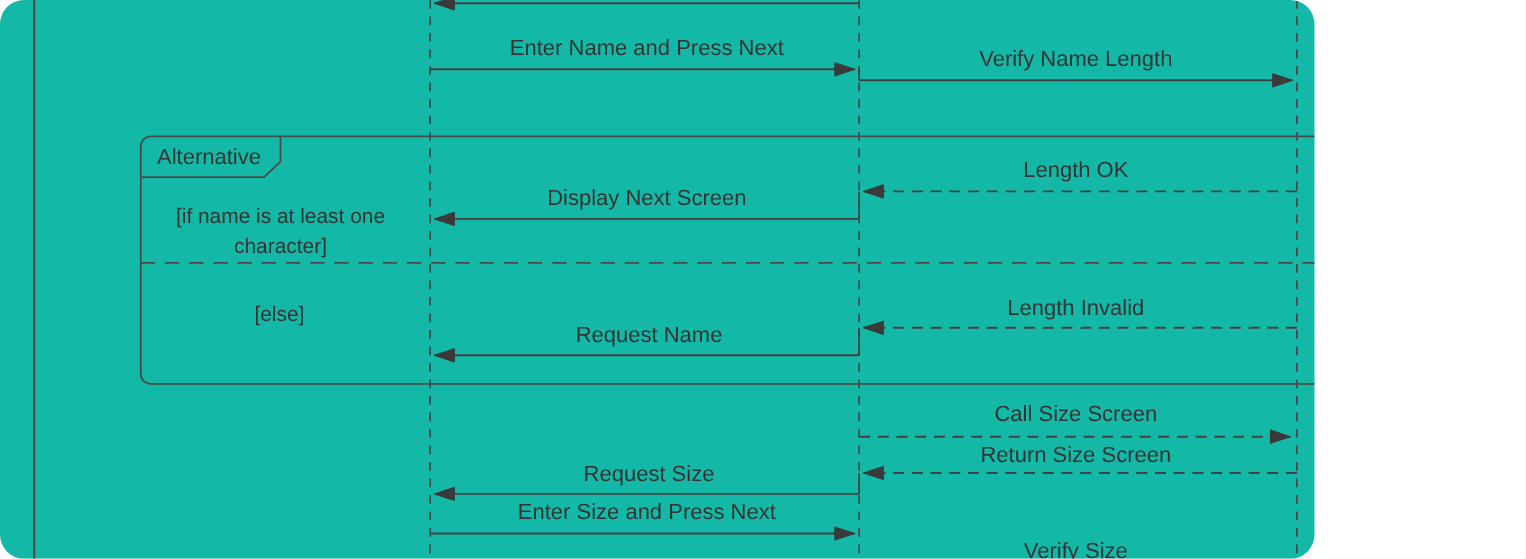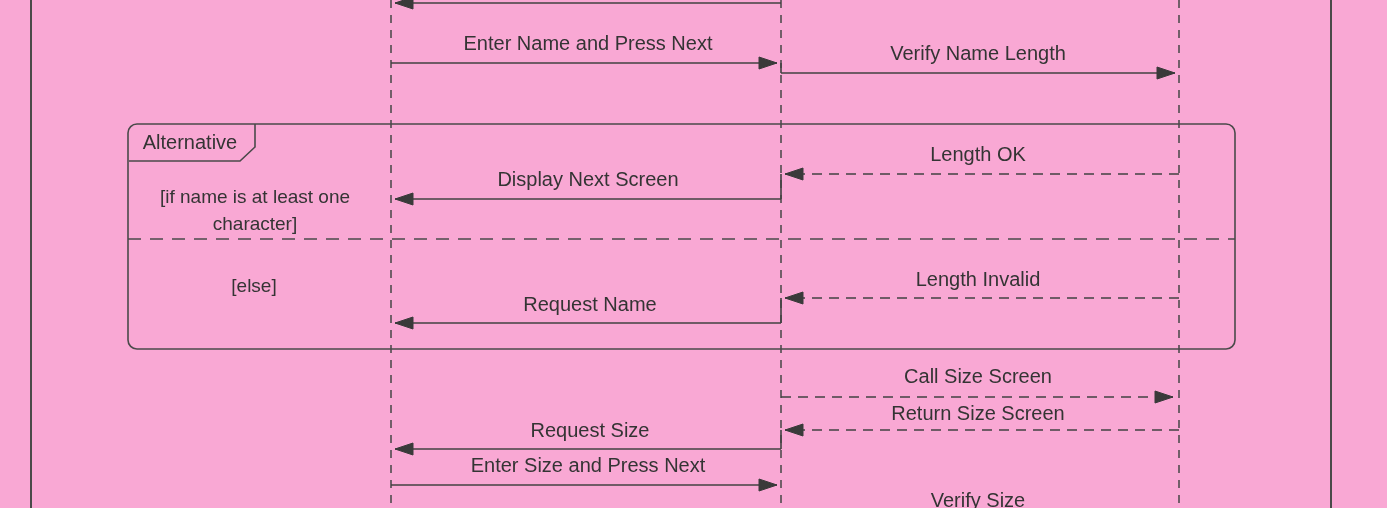--- a/index.html
+++ b/index.html
@@ -1,22 +1,23 @@
 <!DOCTYPE html>
 <html><head>
 <meta charset="utf-8">
 <style>
   html, body { margin: 0; padding: 0; background: #ffffff; }
   .stage {
     position: relative;
-    width: 1387px;
+    width: 1195px;
     height: 508px;
     overflow: hidden;
-    background: #f9a8d4;
+    background: #14b8a6;
     font-family: "Liberation Sans", sans-serif;
+    border-radius: 22px;
   }
   svg { display: block; }
   text {
     font-family: "Liberation Sans", sans-serif;
     fill: #343434;
     font-size: 20px;
   }
   .guard { font-size: 19px; }
   .lifeline { stroke: #454545; stroke-width: 1.5; stroke-dasharray: 8,7; fill: none; }
   .border-line { stroke: #4a4a4a; stroke-width: 2; fill: none; }

